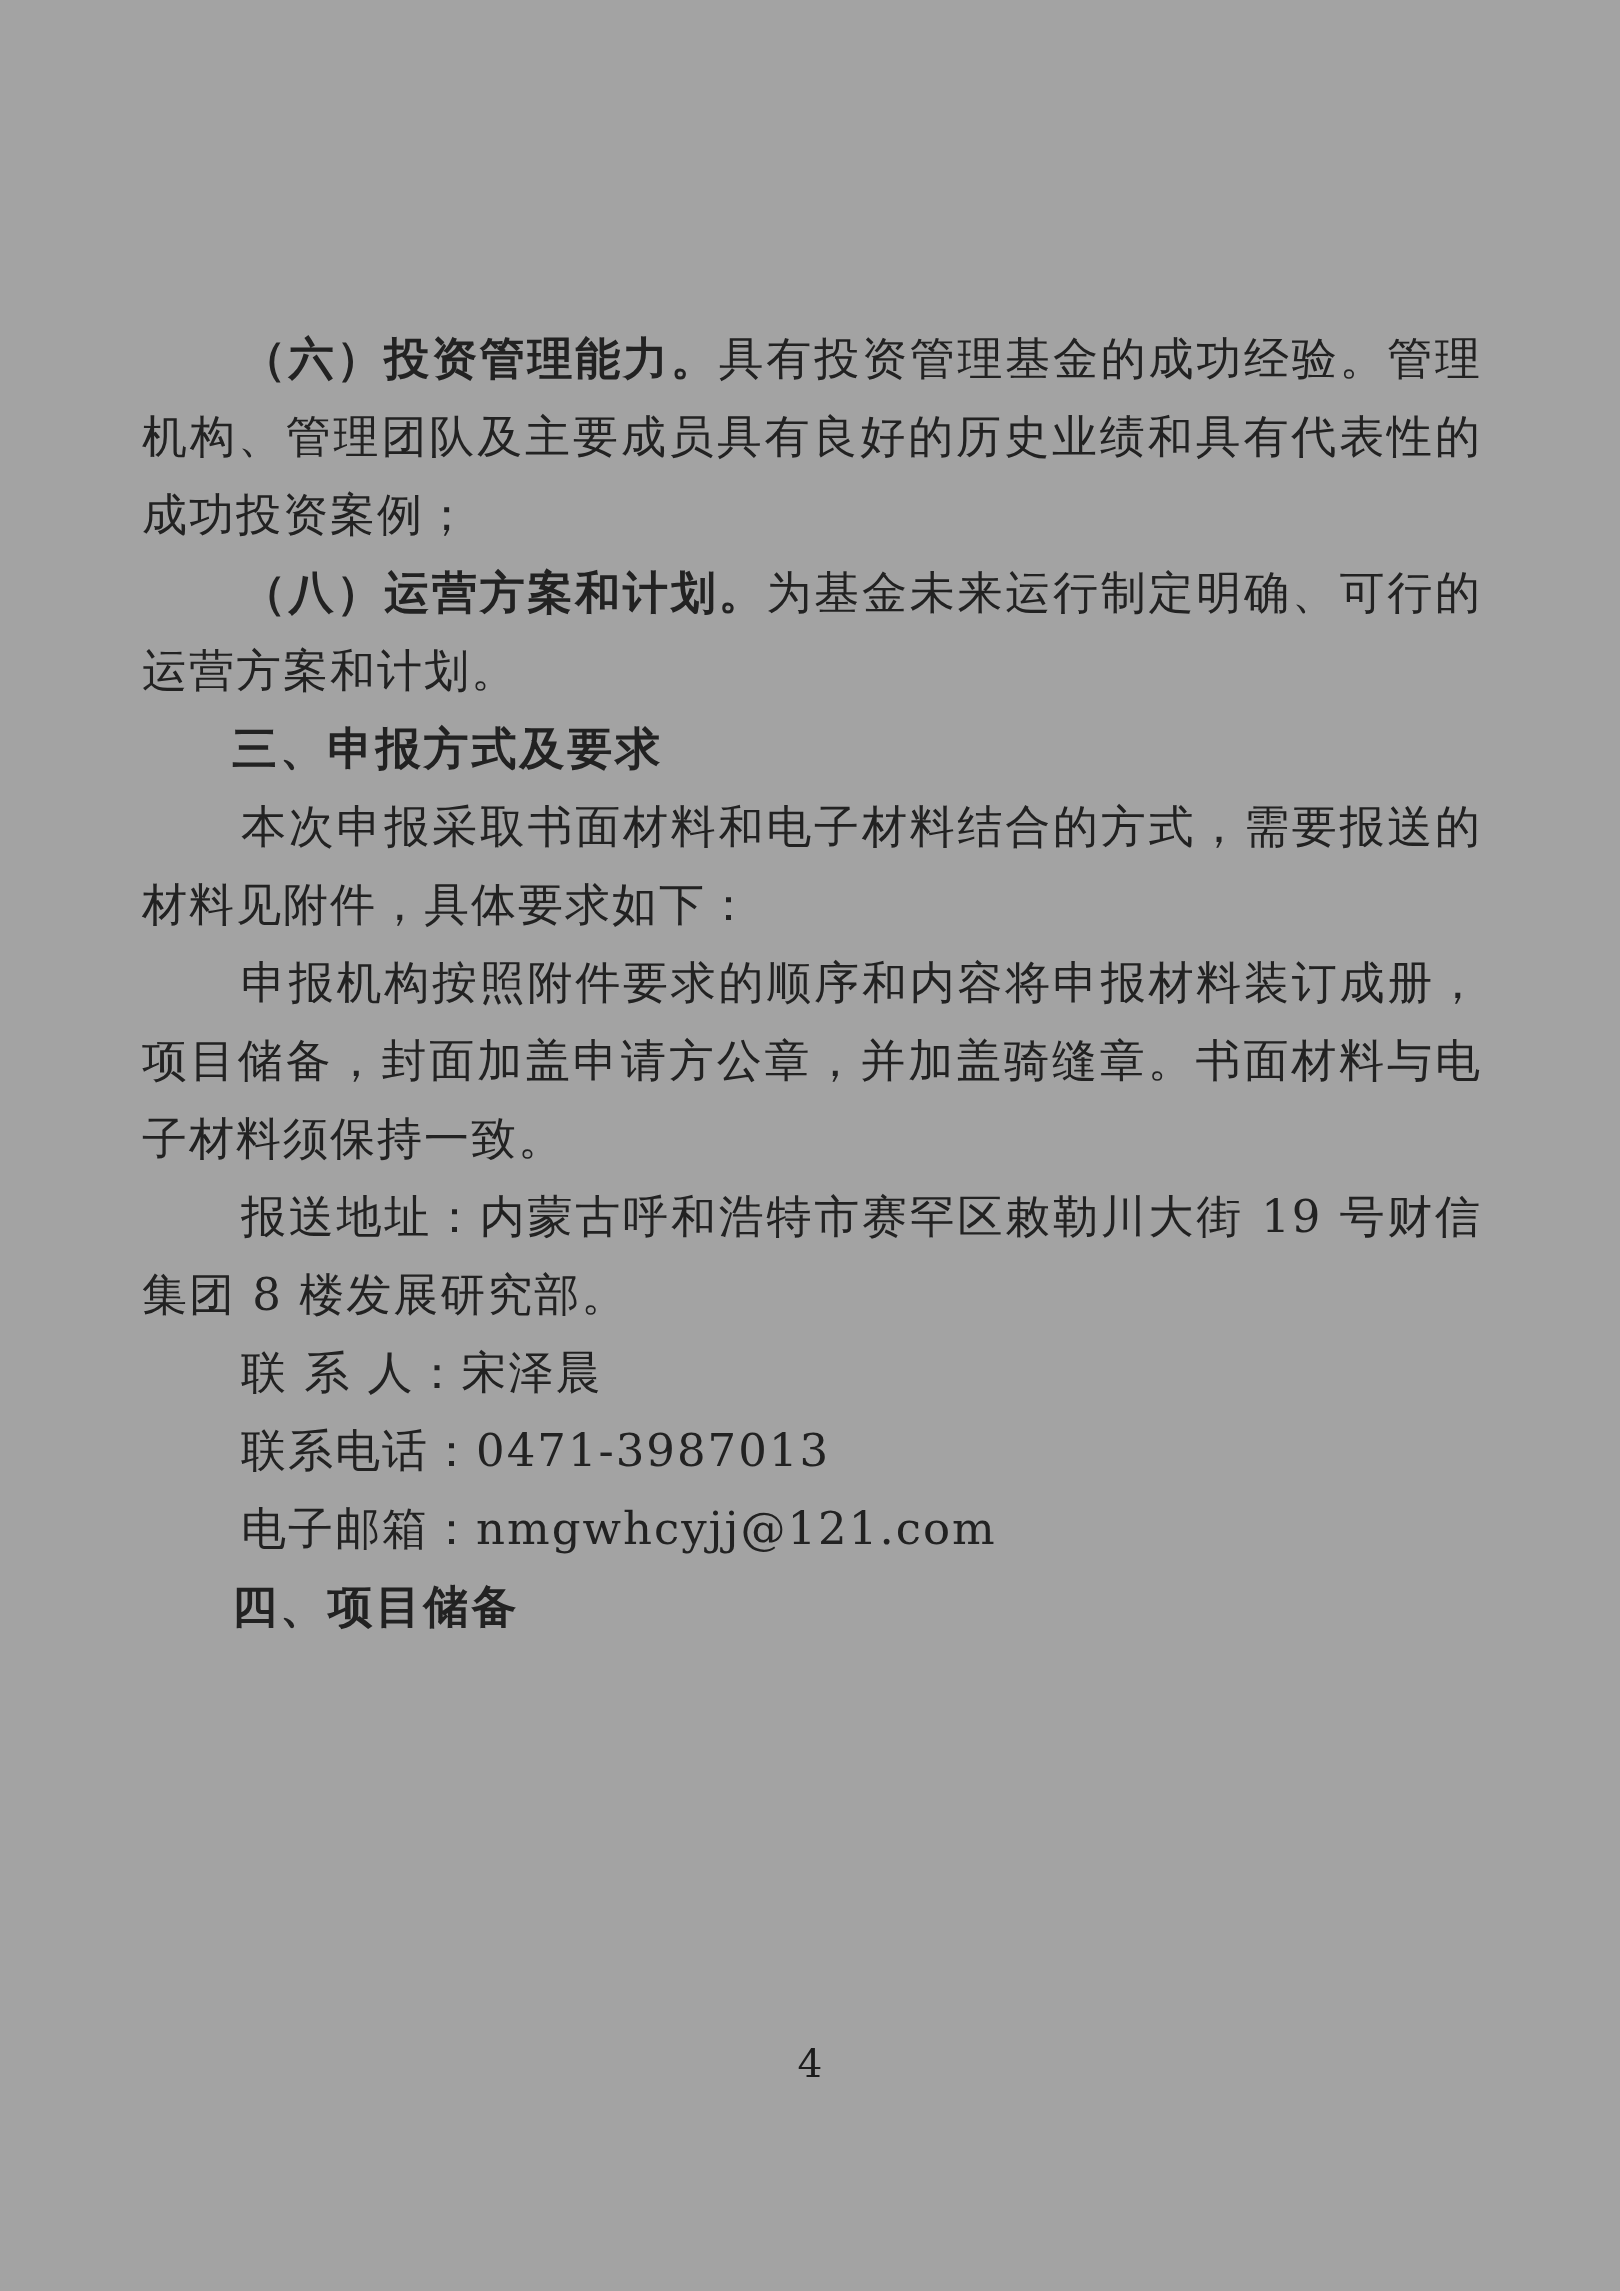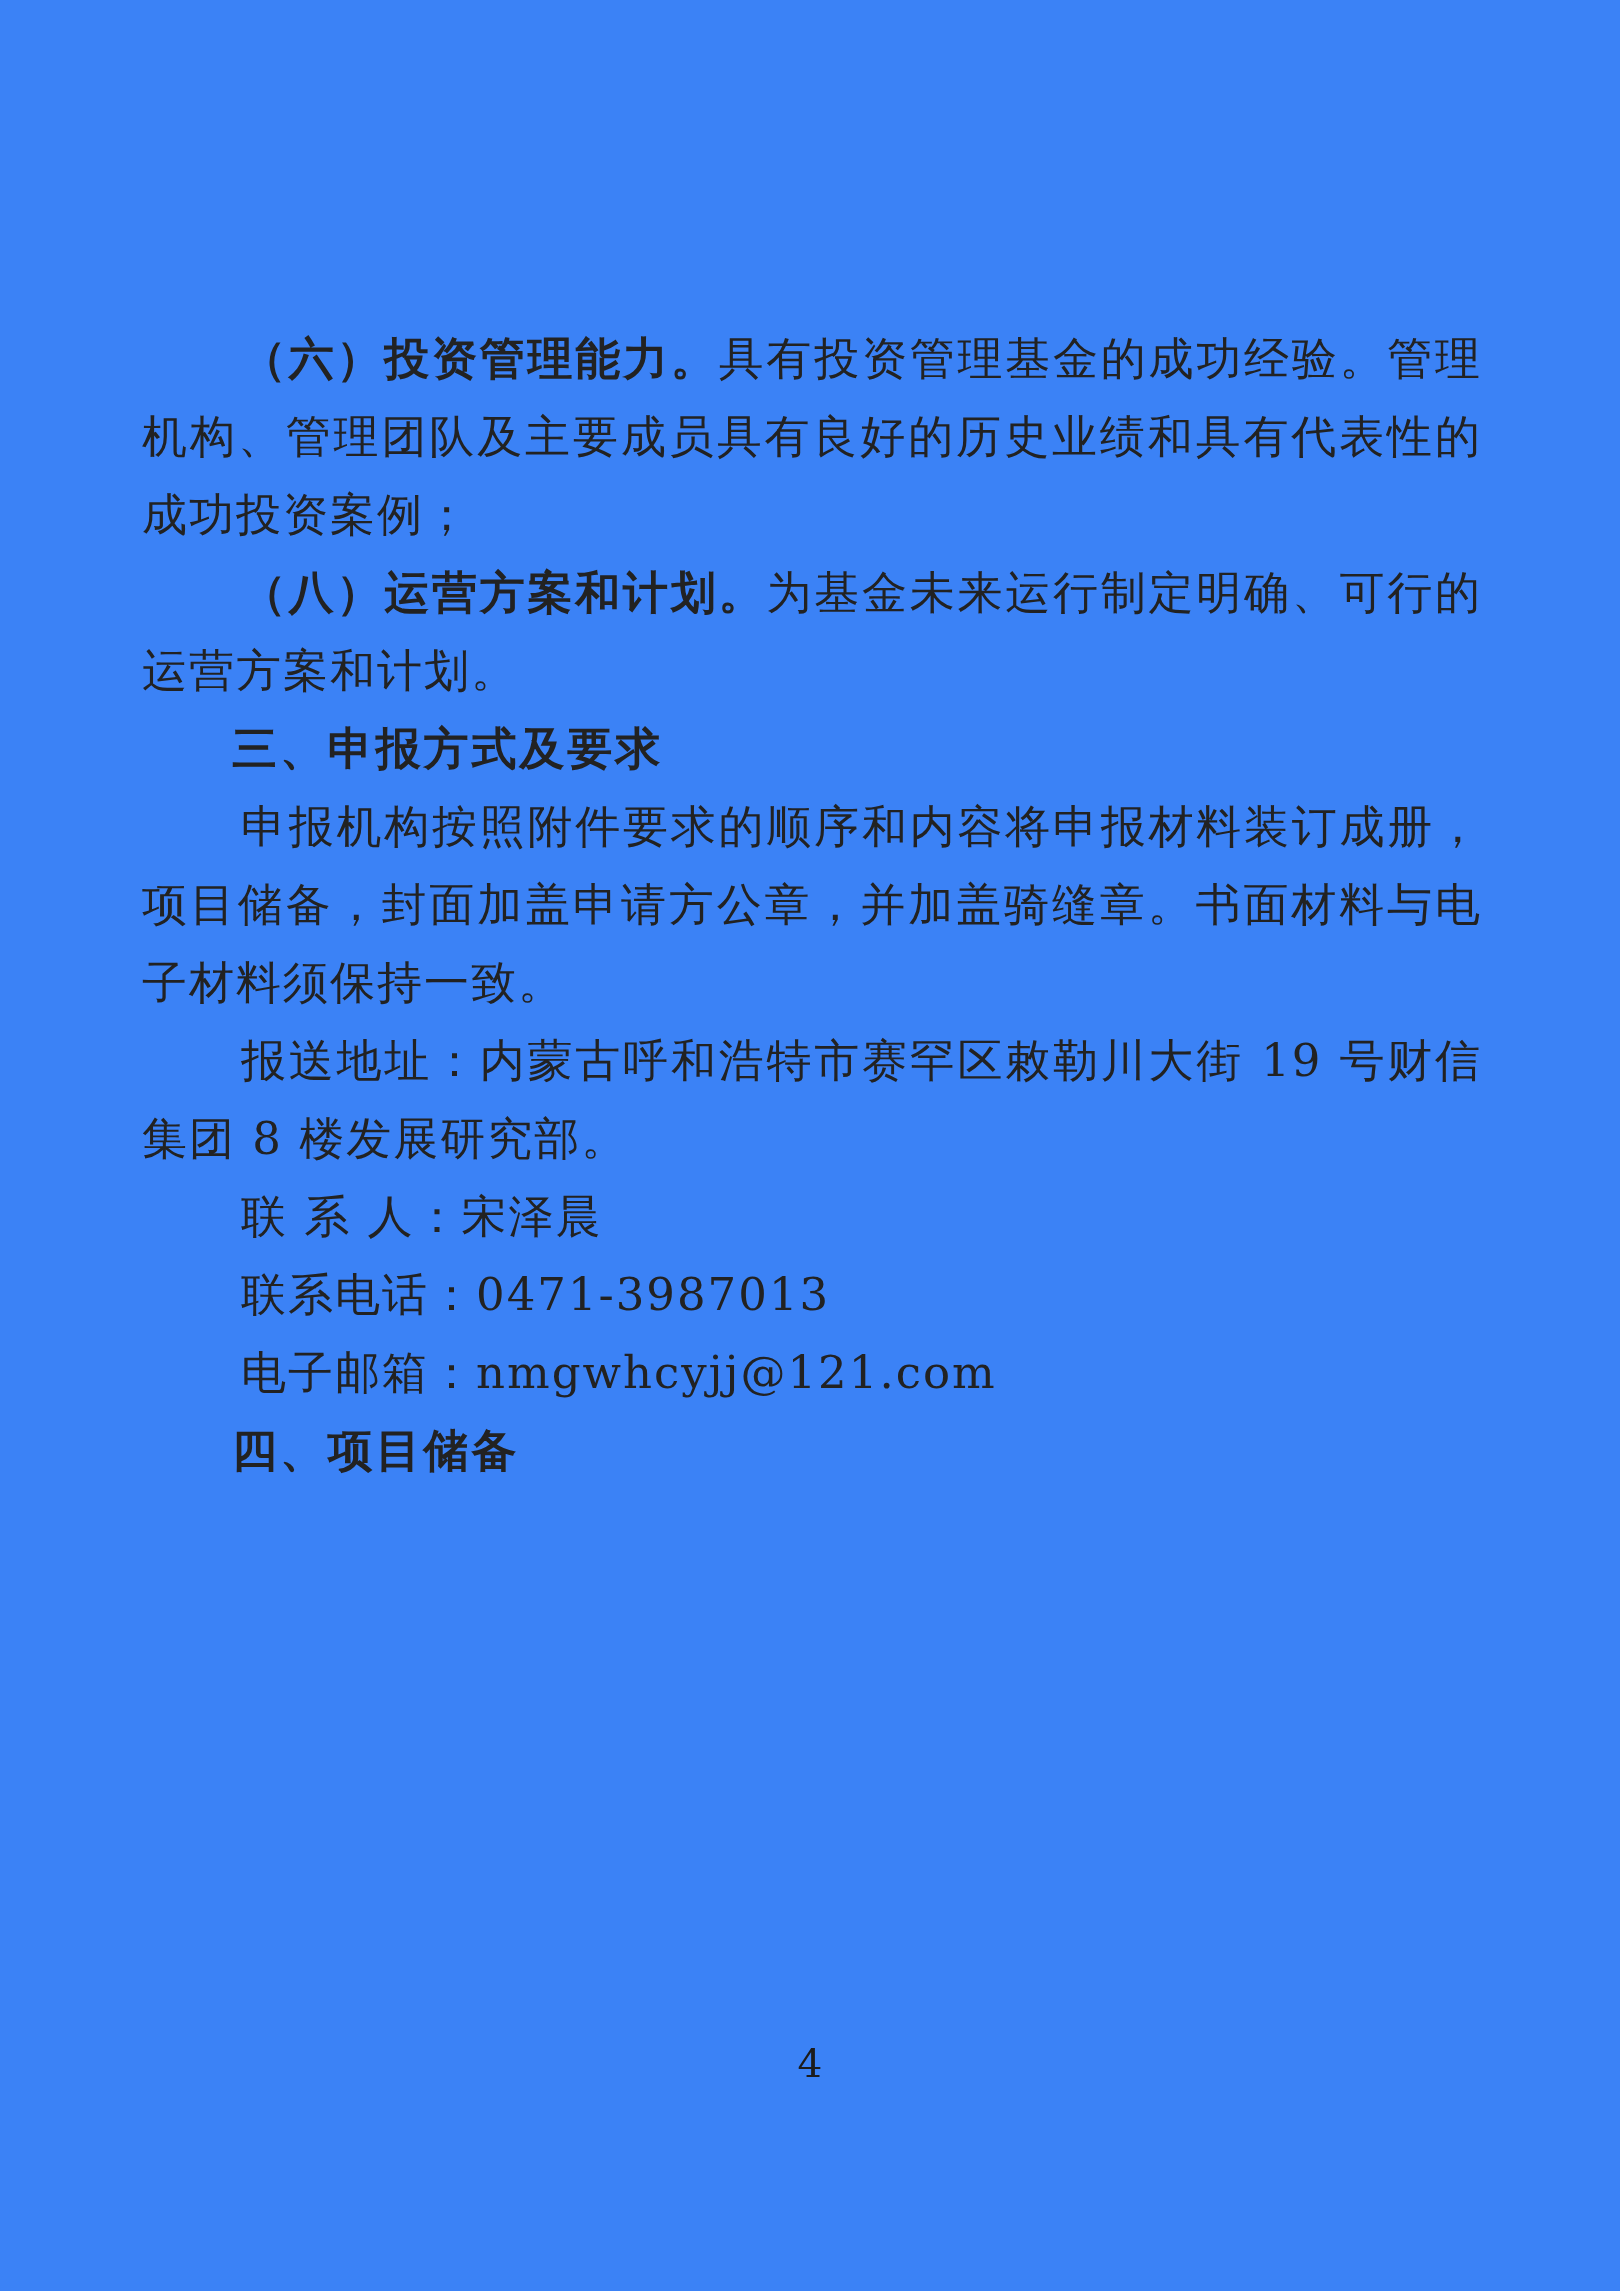--- a/index.html
+++ b/index.html
@@ -5,21 +5,21 @@
   html, body {
     margin: 0;
     padding: 0;
     background: #e9e9e9;
   }
   .page {
     position: relative;
     width: 1620px;
     height: 2292px;
     margin: 0 auto;
-    background: #3b82f6;
+    background: #a3a3a3;
     color: #222222;
     font-family: "DejaVu Serif", "Liberation Serif", serif;
     box-sizing: border-box;
     padding: 320px 138px 0 142px;
     overflow: hidden;
   }
   .content p,
   .content h2 {
     margin: 0;
     font-size: 45px;
@@ -57,20 +57,21 @@
 <div class="page">
   <div class="content">
 
     <p class="body"><span class="lead">（六）投资管理能力。</span><span>具有投资管理基金的成功经验。管理机构、管理团队及主要成员具有良好的历史业绩和具有代表性的成功投资案例；</span></p>
 
 
     <p class="body"><span class="lead">（八）运营方案和计划。</span><span>为基金未来运行制定明确、可行的运营方案和计划。</span></p>
 
     <h2 class="heading">三、申报方式及要求</h2>
 
+    <p class="body">本次申报采取书面材料和电子材料结合的方式，需要报送的材料见附件，具体要求如下：</p>
 
     <p class="body">申报机构按照附件要求的顺序和内容将申报材料装订成册，项目储备，封面加盖申请方公章，并加盖骑缝章。书面材料与电子材料须保持一致。</p>
 
 
     <p class="body">报送地址：内蒙古呼和浩特市赛罕区敕勒川大街 19 号财信集团 8 楼发展研究部。</p>
 
     <p class="body">联 系 人：宋泽晨</p>
 
     <p class="body">联系电话：0471-3987013</p>
 

